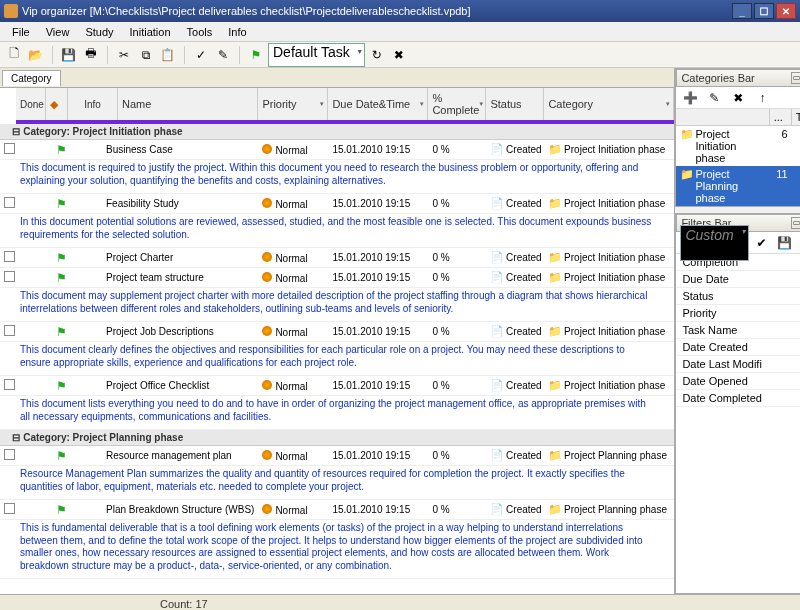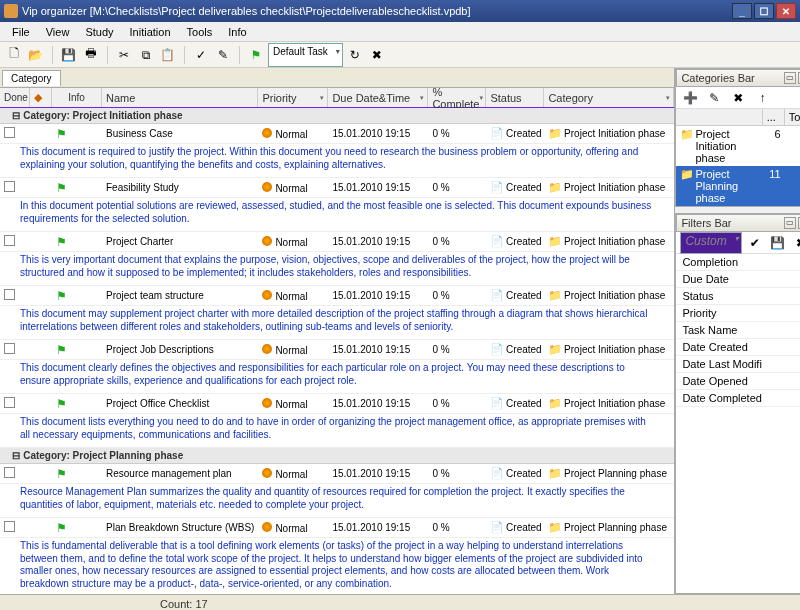--- a/index.html
+++ b/index.html
@@ -7,28 +7,28 @@
 .titlebar { background: linear-gradient(to bottom, #3c5ca0, #2a4480); color: #fff; height: 22px; display: flex; align-items: center; padding: 0 4px; }
 .titlebar .icon { width: 14px; height: 14px; background: #d94; border-radius: 2px; margin-right: 4px; }
 .titlebar .title { flex: 1; font-weight: normal; font-size: 11px; }
 .titlebar .winbtn { width: 20px; height: 16px; background: #c94f4f; margin-left: 2px; border: 1px solid #933; display:flex; align-items:center; justify-content:center; color:#fff; font-weight:bold; font-size:10px; }
 .titlebar .winbtn.min, .titlebar .winbtn.max { background: #4a6aaa; border-color:#234; }
 .menubar { background: #f0f0f0; height: 20px; display: flex; align-items: center; padding: 0 4px; border-bottom: 1px solid #ccc; }
 .menubar span { padding: 2px 8px; cursor: default; }
 .toolbar { background: #f4f3ee; height: 26px; display: flex; align-items: center; padding: 0 4px; border-bottom: 1px solid #ccc; gap:2px; }
 .tbtn { width: 20px; height: 20px; border: 1px solid transparent; display:flex; align-items:center; justify-content:center; font-size:12px; }
 .tsep { width:1px; height:18px; background:#ccc; margin:0 4px; }
-.combo { height:24px; border:1px solid #7a9; background:#fff; padding:0 14px 0 4px; font-size:10px; line-height:16px; position:relative; }
+.combo { height:24px; border:1px solid #7a9; background:#fff; padding:0 14px 0 4px; font-size:14px; line-height:16px; position:relative; }
 .combo::after { content:"▾"; position:absolute; right:2px; font-size:8px; color:#555; }
 .main { display:flex; height: calc(610px - 22px - 20px - 26px - 16px); }
 .left { flex:1; display:flex; flex-direction:column; border-right:1px solid #aaa; background:#fff; }
 .right { width:152px; display:flex; flex-direction:column; background:#f0f0f0; }
 .cat-tab { height:20px; background:#ece9d8; border-bottom:1px solid #aaa; display:flex; align-items:center; }
 .cat-tab .tab { background:#fff; border:1px solid #aaa; border-bottom:none; padding:2px 8px; font-size:10px; margin-left:2px; }
-.grid-header { display:flex; background:#f0f0f0; border-bottom:1px solid #6d28d9; height:20px; }
+.grid-header { display:flex; background:#f0f0f0; border-bottom:4px solid #6d28d9; height:36px;margin-left:16px; }
 .gh { border-right:1px solid #ccc; padding:3px 4px; font-size:10px; color:#333; display:flex; align-items:center; justify-content:space-between; }
 .gh .dd { font-size:7px; color:#666; }
 .col-done{width:30px;} .col-flag{width:22px;} .col-info{width:50px; justify-content:center;} .col-name{flex:1;} .col-prio{width:70px;} .col-due{width:100px;} .col-comp{width:58px;} .col-stat{width:58px;} .col-cat{width:130px;}
 .grid-body { flex:1; overflow-y:auto; overflow-x:hidden; background:#fff; }
 .group-row { background:#e8e8e8; border-bottom:1px solid #ccc; padding:2px 12px; font-size:10px; color:#333; font-weight:bold; }
 .task-row { display:flex; border-bottom:1px solid #eee; min-height:20px; align-items:center; }
 .task-row > div { padding:2px 4px; font-size:10px; overflow:hidden; white-space:nowrap; }
 .chk { width:11px; height:11px; border:1px solid #888; background:#fff; display:inline-block; }
 .flag-icon { color:#2a2; font-size:12px; }
 .prio-icon { width:10px; height:10px; background:radial-gradient(circle,#fa0,#c60); border-radius:50%; display:inline-block; margin-right:3px; }
@@ -41,21 +41,21 @@
 .cat-panel { border:1px solid #aaa; background:#fff; flex:0 0 auto; }
 .cat-toolbar { height:22px; display:flex; align-items:center; padding:0 4px; gap:4px; border-bottom:1px solid #ddd; }
 .cat-list { font-size:10px; }
 .cat-head { display:flex; background:#f0f0f0; border-bottom:1px solid #ccc; }
 .cat-head div { padding:2px 4px; border-right:1px solid #ccc; }
 .cat-item { display:flex; padding:2px 4px; cursor:default; }
 .cat-item.selected { background:#316ac5; color:#fff; }
 .cat-item .ic { width:12px; margin-right:3px; }
 .filter-panel { border:1px solid #aaa; background:#fff; margin-top:6px; flex:1; }
 .filter-toolbar { height:22px; display:flex; align-items:center; padding:0 4px; gap:3px; border-bottom:1px solid #ddd; }
-.filter-combo { border:1px solid #9ab; background:#4c1d95; color:#888; padding:1px 14px 5px 4px; font-style:italic; font-size:12px; position:relative; }
+.filter-combo { border:1px solid #9ab; background:#000000; color:#888; padding:1px 14px 17px 4px; font-style:italic; font-size:14px; position:relative; }
 .filter-combo::after { content:"▾"; position:absolute; right:2px; font-size:8px; }
 .filter-list div { display:flex; justify-content:space-between; padding:2px 6px; border-bottom:1px solid #eee; font-size:10px; }
 .statusbar { height:16px; background:#ece9d8; border-top:1px solid #aaa; display:flex; align-items:flex-end; font-size:10px; color:#333; }
 .statusbar .cnt { margin-left:160px; }
 </style>
 </head>
 <body>
 
 <div class="titlebar">
   <span class="icon"></span>
@@ -158,21 +158,20 @@
           <div class="col-done"><span class="chk"></span></div>
           <div class="col-flag"></div>
           <div class="col-info"><span class="flag-icon">⚑</span></div>
           <div class="col-name">Project Charter</div>
           <div class="col-prio"><span class="prio-icon"></span>Normal</div>
           <div class="col-due">15.01.2010 19:15</div>
           <div class="col-comp">0 %</div>
           <div class="col-stat"><span class="stat-icon">📄</span>Created</div>
           <div class="col-cat"><span class="cat-icon">📁</span>Project Initiation phase</div>
         </div>
-        <div class="desc-row">This is very important document that explains the purpose, vision, objectives, scope and deliverables of the project, how the project will be structured and how it supposed to be implemented; it includes stakeholders, roles and responsibilities.</div>
         <div class="task-row">
           <div class="col-done"><span class="chk"></span></div>
           <div class="col-flag"></div>
           <div class="col-info"><span class="flag-icon">⚑</span></div>
           <div class="col-name">Project team structure</div>
           <div class="col-prio"><span class="prio-icon"></span>Normal</div>
           <div class="col-due">15.01.2010 19:15</div>
           <div class="col-comp">0 %</div>
           <div class="col-stat"><span class="stat-icon">📄</span>Created</div>
           <div class="col-cat"><span class="cat-icon">📁</span>Project Initiation phase</div>

